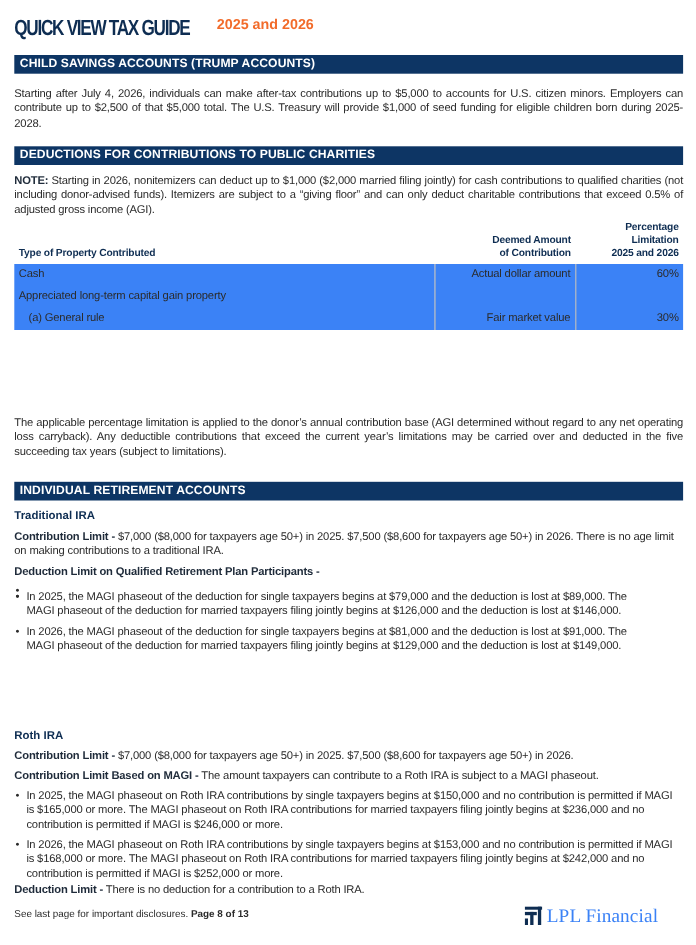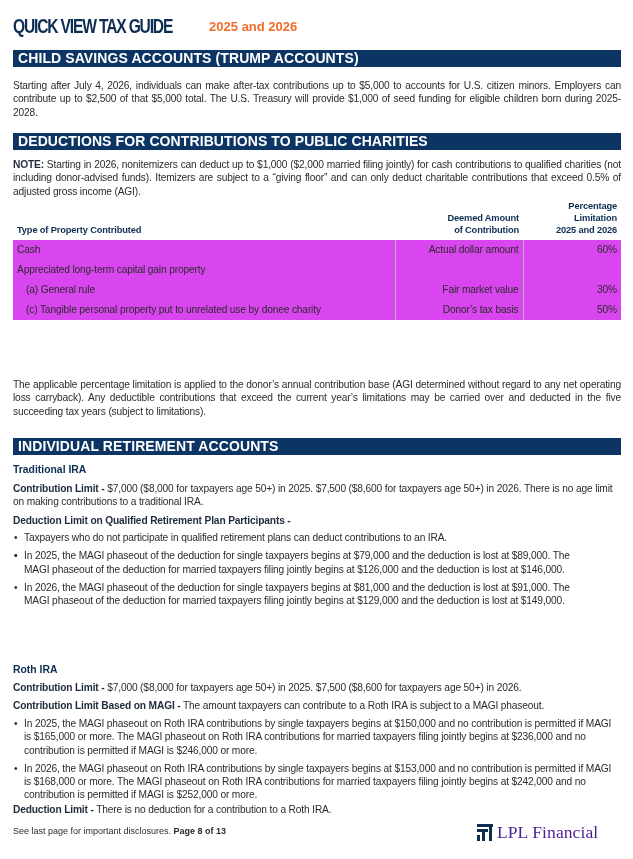--- a/index.html
+++ b/index.html
@@ -19,22 +19,22 @@
       position: absolute;
       left: 13px;
       top: 0;
       width: 608px;
     }
     .title-row {
       position: absolute;
       top: 14px;
       left: 0;
       display: flex;
-      align-items: center;
-      gap: 20px;
+      align-items: flex-start;
+      gap: 8px;
     }
     .title-main {
       font-family: "Liberation Sans", sans-serif;
       font-weight: bold;
       font-size: 20px;
       color: #0e2d52;
       letter-spacing: -1.5px;
       transform: scaleX(0.78);
       transform-origin: left center;
       display: inline-block;
@@ -49,21 +49,21 @@
     }
     .section-bar {
       position: absolute;
       left: 0;
       width: 608px;
       height: 17px;
       background: #0d3564;
       color: #ffffff;
       font-family: "Liberation Sans", sans-serif;
       font-weight: bold;
-      font-size: 14px;
+      font-size: 11px;
       line-height: 17px;
       padding-left: 5px;
       box-sizing: border-box;
       letter-spacing: 0.1px;
     }
     .para {
       position: absolute;
       left: 0;
       width: 608px;
       font-size: 10.2px;
@@ -101,21 +101,21 @@
     table.charity th.right { text-align: right; }
     table.charity td {
       padding: 0 4px;
       height: 20px;
       line-height: 12.5px;
       vertical-align: middle;
     }
     table.charity td.c2, table.charity td.c3 { text-align: right; }
     table.charity td.c1 { border-right: 1px solid #b9b9b9; }
     table.charity td.c2 { border-right: 1px solid #b9b9b9; }
-    tr.shade td { background: #d946ef; }
+    tr.shade td { background: #3b82f6; }
     tr.tall td { height: 32px; }
     td.indent { padding-left: 13px !important; }
     ul.bullets {
       position: absolute;
       left: 0;
       width: 600px;
       margin: 0;
       padding: 0;
       list-style: none;
       font-size: 10.2px;
@@ -149,21 +149,21 @@
       gap: 4px;
     }
     .logo-mark {
       width: 16px;
       height: 17px;
       position: relative;
     }
     .logo-text {
       font-family: "Liberation Serif", serif;
       font-size: 17.5px;
-      color: #4c1d95;
+      color: #3b82f6;
       letter-spacing: 0.1px;
       text-align: right;
     }
   </style>
 </head>
 <body>
 
 <div class="page">
 
   <div class="title-row">
@@ -194,38 +194,33 @@
       <tr class="shade">
         <td class="c1">Appreciated long-term capital gain property</td>
         <td class="c2"></td>
         <td class="c3"></td>
       </tr>
       <tr class="shade">
         <td class="c1 indent">(a) General rule</td>
         <td class="c2">Fair market value</td>
         <td class="c3">30%</td>
       </tr>
-      <tr class="shade">
-        <td class="c1 indent">(c) Tangible personal property put to unrelated use by donee charity</td>
-        <td class="c2">Donor’s tax basis</td>
-        <td class="c3">50%</td>
-      </tr>
     </tbody>
   </table>
 
   <div class="para" style="top:378px;">The applicable percentage limitation is applied to the donor’s annual contribution base (AGI determined without regard to any net operating loss carryback). Any deductible contributions that exceed the current year’s limitations may be carried over and deducted in the five succeeding tax years (subject to limitations).</div>
 
   <div class="section-bar" style="top:438px;">INDIVIDUAL RETIREMENT ACCOUNTS</div>
 
   <div class="subhead" style="top:464px;">Traditional IRA</div>
   <div class="para" style="top:482px; text-align:left;"><b>Contribution Limit -</b><span> $7,000 ($8,000 for taxpayers age 50+) in 2025. $7,500 ($8,600 for taxpayers age 50+) in 2026. There is no age limit on making contributions to a traditional IRA.</span></div>
   <div class="para" style="top:514px; text-align:left;"><b>Deduction Limit on Qualified Retirement Plan Participants -</b></div>
 
   <ul class="bullets" style="top:531px;">
-    <li><span class="dot">•</span><span>Taxpayers who do not participate in qualified retirement plans can deduct contributions to an IRA.</span></li>
+    <li><span class="dot">•</span></li>
     <li><span class="dot">•</span></li>
     <li style="width:572px;"><span class="dot">•</span><span>In 2025, the MAGI phaseout of the deduction for single taxpayers begins at $79,000 and the deduction is lost at $89,000. The MAGI phaseout of the deduction for married taxpayers filing jointly begins at $126,000 and the deduction is lost at $146,000.</span></li>
     <li style="width:572px;"><span class="dot">•</span><span>In 2026, the MAGI phaseout of the deduction for single taxpayers begins at $81,000 and the deduction is lost at $91,000. The MAGI phaseout of the deduction for married taxpayers filing jointly begins at $129,000 and the deduction is lost at $149,000.</span></li>
   </ul>
 
   <div class="subhead" style="top:664px;">Roth IRA</div>
   <div class="para" style="top:681px; text-align:left;"><b>Contribution Limit -</b><span> $7,000 ($8,000 for taxpayers age 50+) in 2025. $7,500 ($8,600 for taxpayers age 50+) in 2026.</span></div>
   <div class="para" style="top:699px; text-align:left;"><b>Contribution Limit Based on MAGI -</b><span> The amount taxpayers can contribute to a Roth IRA is subject to a MAGI phaseout.</span></div>
 
   <ul class="bullets" style="top:717px;">

